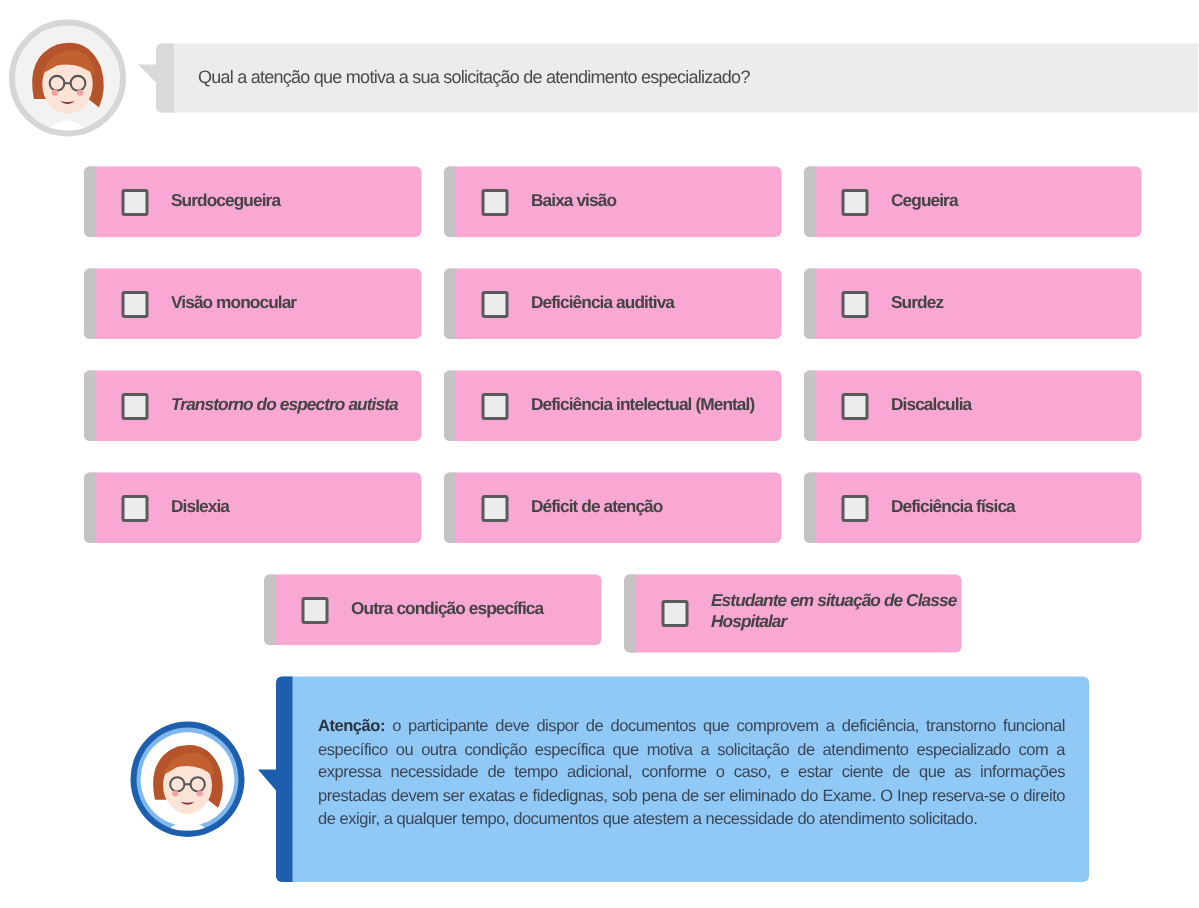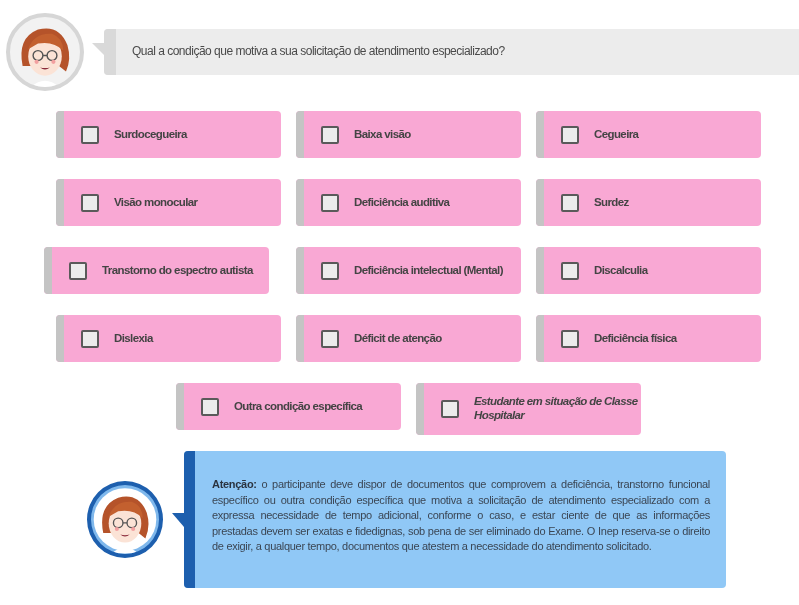--- a/index.html
+++ b/index.html
@@ -96,21 +96,21 @@
     <circle cx="38" cy="64" r="3" fill="#f2a0a0"></circle>
     <circle cx="62" cy="64" r="3" fill="#f2a0a0"></circle>
     <path d="M43 72 Q50 78 57 72 Q50 74 43 72" fill="#8a2a3a"></path>
     <path d="M30 100 Q50 82 70 100 Z" fill="#ffffff"></path>
   </svg>
 </div>
 
 <div class="bubble-top">
   <div class="pointer"></div>
   <div class="strip"></div>
-  <div class="question">Qual a condição que motiva a sua solicitação de atendimento especializado?</div>
+  <div class="question">Qual a atenção que motiva a sua solicitação de atendimento especializado?</div>
 </div>
 
 <div class="option" style="left:56px; top:111px;">
   <div class="strip"></div>
   <div class="checkbox"></div>
   <div class="label">Surdocegueira</div>
 </div>
 <div class="option" style="left:296px; top:111px;">
   <div class="strip"></div>
   <div class="checkbox"></div>
@@ -131,21 +131,21 @@
   <div class="strip"></div>
   <div class="checkbox"></div>
   <div class="label">Deficiência auditiva</div>
 </div>
 <div class="option" style="left:536px; top:179px;">
   <div class="strip"></div>
   <div class="checkbox"></div>
   <div class="label">Surdez</div>
 </div>
 
-<div class="option" style="left:44px; top:247px;">
+<div class="option" style="left:56px; top:247px;font-style:italic;">
   <div class="strip"></div>
   <div class="checkbox"></div>
   <div class="label">Transtorno do espectro autista</div>
 </div>
 <div class="option" style="left:296px; top:247px;">
   <div class="strip"></div>
   <div class="checkbox"></div>
   <div class="label">Deficiência intelectual (Mental)</div>
 </div>
 <div class="option" style="left:536px; top:247px;">

